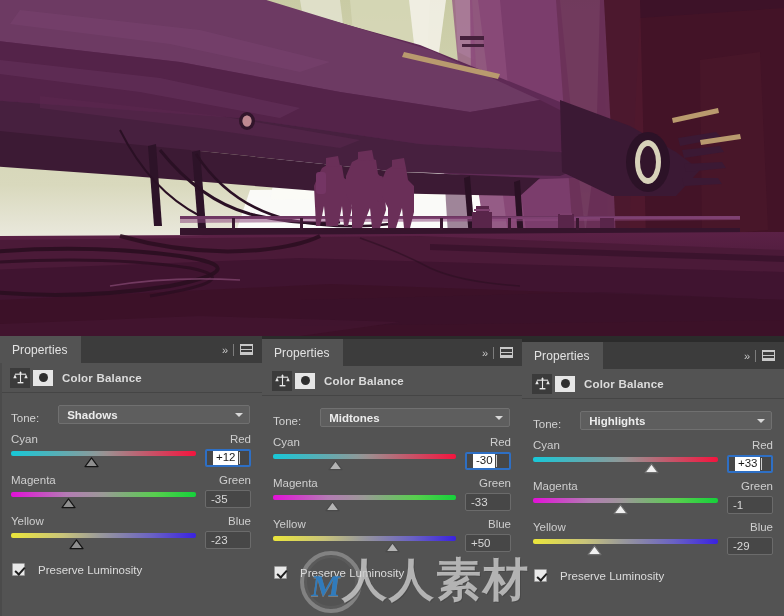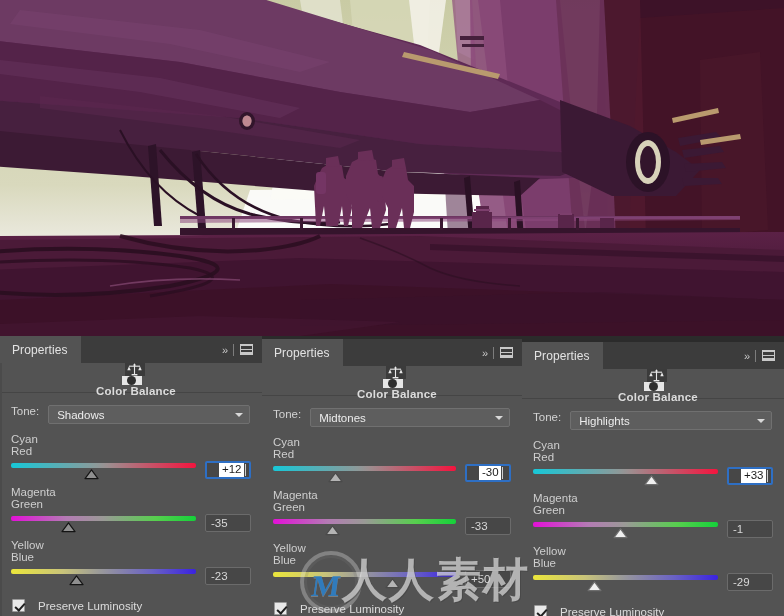--- a/index.html
+++ b/index.html
@@ -70,21 +70,20 @@
     border:1.5px solid #c8c8c8;
   }
 
   
   .adj-head {
     height: 30px;
     display: flex; align-items: center;
     padding-left: 10px;
     border-bottom: 1px solid #454545;
     background: #535353;
-    flex-direction: column;
   }
   .adj-icon {
     width: 20px; height: 20px;
     background: #3b3b3b;
     display: flex; align-items: center; justify-content: center;
     margin-right: 3px;
   }
   .mask-icon {
     width: 20px; height: 16px;
     background: #e6e6e6;
@@ -92,51 +91,51 @@
     margin-right: 9px;
   }
   .mask-icon .dot {
     width: 9px; height: 9px; border-radius: 50%;
     background: #2e2e2e;
   }
   .adj-title { color: #dcdcdc; font-size: 11.5px; font-weight: bold; letter-spacing:.2px; }
 
   
   .tone-row {
-    display: flex; align-items: flex-start;
+    display: flex; align-items: flex-end;
     padding: 12px 12px 0 11px;
+    gap: 10px;
   }
   .tone-label { color: #d2d2d2; font-size: 11.5px; margin-right: 9px; }
   .tone-select {
     flex: 1;
     height: 19px;
     background: #5e5e5e;
     border: 1px solid #707070;
     border-radius: 2px;
     display: flex; align-items: center;
     padding: 0 6px 0 8px;
     color: #ececec; font-size: 11.5px;
     position: relative;
   }
-  .tone-select .val { flex: 1; }
+  .tone-select .val { flex: 1; font-weight: bold; }
   .tone-select .arrow {
     width: 0; height: 0;
     border-left: 4px solid transparent;
     border-right: 4px solid transparent;
     border-top: 4px solid #d8d8d8;
   }
 
   
   .sliders { padding: 9px 11px 0 11px; }
   .srow { margin-bottom: 7px; }
   .srow-labels {
     display: flex; justify-content: space-between;
     color: #cecece; font-size: 11.5px;
     margin-bottom: 3px;
-    flex-direction: column;
   }
   .srow-body { display: flex; align-items: flex-start; }
   .track-wrap { position: relative; flex: 1; margin-right: 9px; padding-top:3px; }
   .track {
     height: 5px;
     border-radius: 2px;
   }
   .track.cyanred  { background: linear-gradient(to right,#17c8d8 0%,#8c9a9a 46%,#9c8f90 52%,#f4143e 100%); }
   .track.magreen  { background: linear-gradient(to right,#e310d8 0%,#b47bb4 30%,#9a9a96 50%,#57cf4e 78%,#15d13a 100%); }
   .track.yelblue  { background: linear-gradient(to right,#ebe63b 0%,#c9c47a 28%,#9a9a9a 48%,#6a62c4 76%,#3a22e0 100%); }
@@ -156,21 +155,21 @@
     font-size: 11.5px;
     display: flex; align-items: center;
     padding-left: 5px;
     position: relative;
     flex: none;
     margin-top: 1px;
   }
   .numbox.focused {
     border: 2px solid #2e6fc4;
     background: #474747;
-    padding-left: 10px;
+    padding-left: 4px;
   }
   .numbox.focused .sel {
     background: #ffffff;
     color: #1b1b1b;
     padding: 0 2px 0 3px;
     height: 14px;
     display: flex; align-items: center;
     margin-left: 2px;
     line-height: 1;
   }

